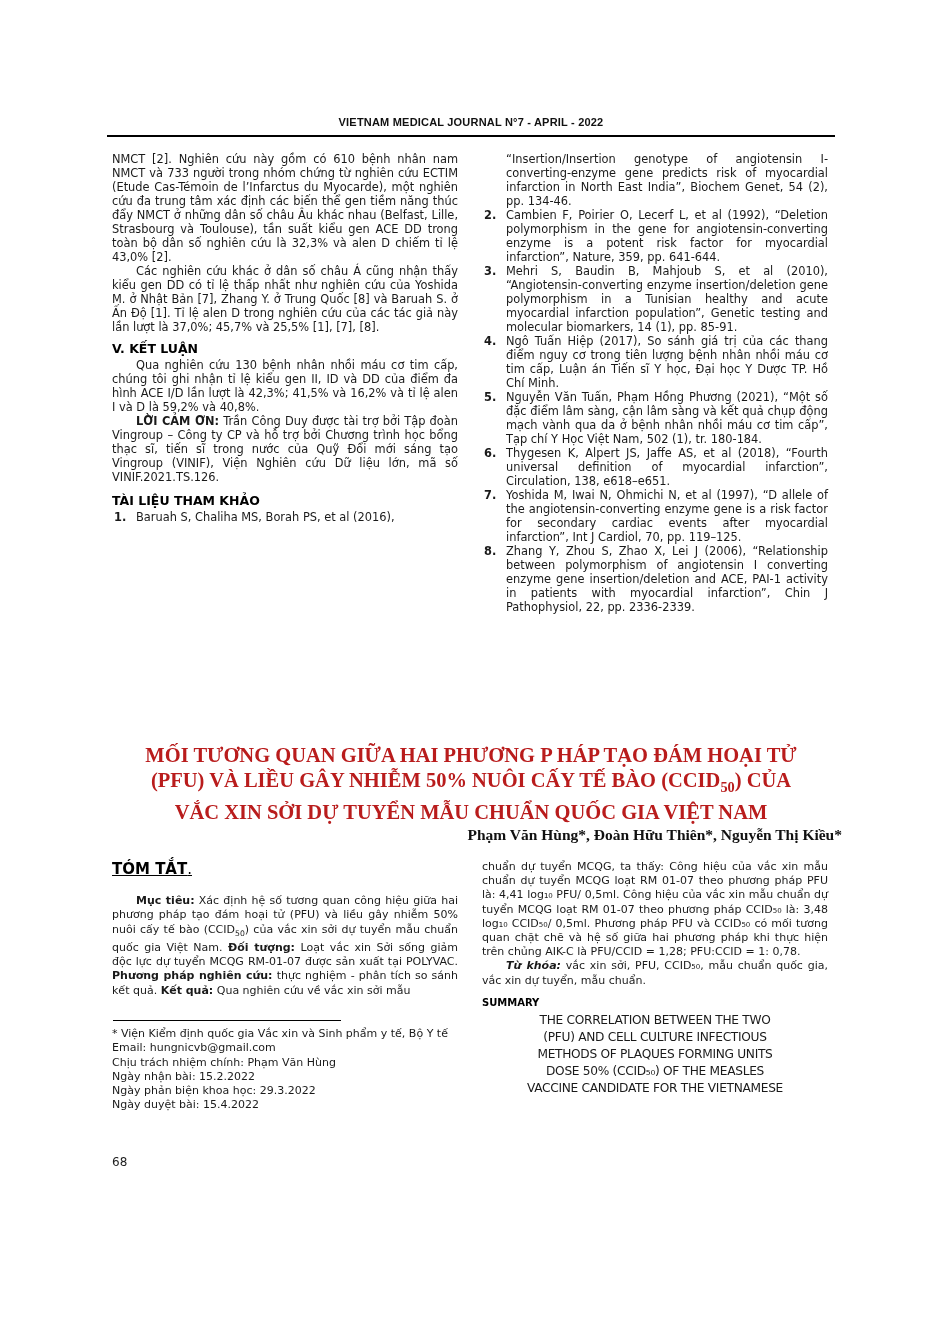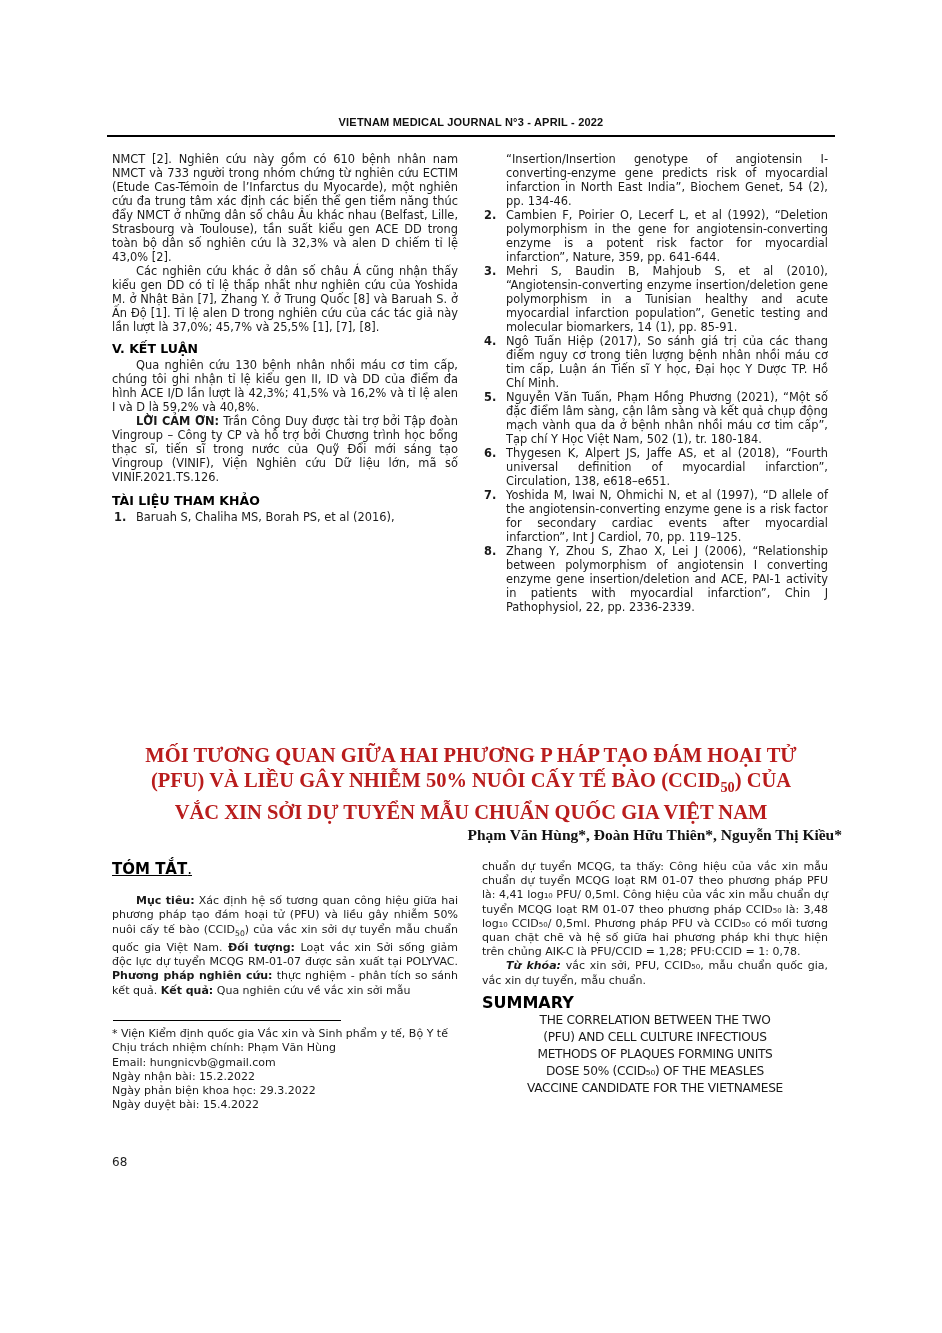--- a/index.html
+++ b/index.html
@@ -23,21 +23,21 @@
   .footnote .it { }
   .summary-title { text-align: center; font-family: "DejaVu Sans", sans-serif; font-size: 12.2px; line-height: 17px; letter-spacing: -0.3px; }
   .page-num { position: absolute; left: 112px; top: 1155px; font-family: "DejaVu Sans", sans-serif; font-size: 12px; color: #222; }
   sub { font-size: 0.7em; }
 </style>
 </head>
 <body>
 
 <div class="page">
 
-  <div class="header">VIETNAM MEDICAL JOURNAL N°3 - APRIL - 2022</div>
+  <div class="header">VIETNAM MEDICAL JOURNAL N°7 - APRIL - 2022</div>
   <div class="header-rule"></div>
 
   <div class="col" style="left:112px; top:152px; width:346px;">
     <p>NMCT [2]. Nghiên cứu này gồm có 610 bệnh nhân nam NMCT và 733 người trong nhóm chứng từ nghiên cứu ECTIM (Etude Cas-Témoin de l’Infarctus du Myocarde), một nghiên cứu đa trung tâm xác định các biến thể gen tiềm năng thúc đẩy NMCT ở những dân số châu Âu khác nhau (Belfast, Lille, Strasbourg và Toulouse), tần suất kiểu gen ACE DD trong toàn bộ dân số nghiên cứu là 32,3% và alen D chiếm tỉ lệ 43,0% [2].</p>
     <p class="indent">Các nghiên cứu khác ở dân số châu Á cũng nhận thấy kiểu gen DD có tỉ lệ thấp nhất như nghiên cứu của Yoshida M. ở Nhật Bản [7], Zhang Y. ở Trung Quốc [8] và Baruah S. ở Ấn Độ [1]. Tỉ lệ alen D trong nghiên cứu của các tác giả này lần lượt là 37,0%; 45,7% và 25,5% [1], [7], [8].</p>
     <div class="h">V. KẾT LUẬN</div>
     <p class="indent">Qua nghiên cứu 130 bệnh nhân nhồi máu cơ tim cấp, chúng tôi ghi nhận tỉ lệ kiểu gen II, ID và DD của điểm đa hình ACE I/D lần lượt là 42,3%; 41,5% và 16,2% và tỉ lệ alen I và D là 59,2% và 40,8%.</p>
     <p class="indent"><b>LỜI CẢM ƠN:</b><span> Trần Công Duy được tài trợ bởi Tập đoàn Vingroup – Công ty CP và hỗ trợ bởi Chương trình học bổng thạc sĩ, tiến sĩ trong nước của Quỹ Đổi mới sáng tạo Vingroup (VINIF), Viện Nghiên cứu Dữ liệu lớn, mã số VINIF.2021.TS.126.</span></p>
     <div class="h" style="margin-top:10px;">TÀI LIỆU THAM KHẢO</div>
     <div class="ref">
@@ -86,34 +86,34 @@
   <div class="authors">Phạm Văn Hùng*, Đoàn Hữu Thiên*, Nguyễn Thị Kiều*</div>
 
   <div class="col" style="left:112px; top:862px; width:346px; font-size:11px; line-height:14.2px;">
     <div class="h" style="margin:0 0 18px 0; font-size:15px;text-decoration:underline;"><span>TÓM TẮT</span><span style="font-weight:normal;">.</span></div>
     <p class="indent"><b>Mục tiêu:</b><span> Xác định hệ số tương quan công hiệu giữa hai phương pháp tạo đám hoại tử (PFU) và liều gây nhiễm 50% nuôi cấy tế bào (CCID</span><sub>50</sub><span>) của vắc xin sởi dự tuyển mẫu chuẩn quốc gia Việt Nam. </span><b>Đối tượng:</b><span> Loạt vắc xin Sởi sống giảm độc lực dự tuyển MCQG RM-01-07 được sản xuất tại POLYVAC. </span><b>Phương pháp nghiên cứu:</b><span> thực nghiệm - phân tích so sánh kết quả. </span><b>Kết quả:</b><span> Qua nghiên cứu về vắc xin sởi mẫu</span></p>
   </div>
 
   <div class="col" style="left:482px; top:860px; width:346px; font-size:11px; line-height:14.2px;">
     <p>chuẩn dự tuyển MCQG, ta thấy: Công hiệu của vắc xin mẫu chuẩn dự tuyển MCQG loạt RM 01-07 theo phương pháp PFU là: 4,41 log₁₀ PFU/ 0,5ml. Công hiệu của vắc xin mẫu chuẩn dự tuyển MCQG loạt RM 01-07 theo phương pháp CCID₅₀ là: 3,48 log₁₀ CCID₅₀/ 0,5ml. Phương pháp PFU và CCID₅₀ có mối tương quan chặt chẽ và hệ số giữa hai phương pháp khi thực hiện trên chủng AIK-C là PFU/CCID = 1,28; PFU:CCID = 1: 0,78.</p>
     <p class="indent"><b><i>Từ khóa:</i></b><span> vắc xin sởi, PFU, CCID₅₀, mẫu chuẩn quốc gia, vắc xin dự tuyển, mẫu chuẩn.</span></p>
-    <div class="h" style="margin-top:8px; font-size:16px;">SUMMARY</div>
+    <div class="h" style="margin-top:8px; font-size:10px;">SUMMARY</div>
     <div class="summary-title">
       <div>THE CORRELATION BETWEEN THE TWO</div>
       <div>(PFU) AND CELL CULTURE INFECTIOUS</div>
       <div>METHODS OF PLAQUES FORMING UNITS</div>
       <div>DOSE 50% (CCID₅₀) OF THE MEASLES</div>
       <div>VACCINE CANDIDATE FOR THE VIETNAMESE</div>
     </div>
   </div>
 
   <div class="fn-rule"></div>
   <div class="footnote">
     <div class="it">* Viện Kiểm định quốc gia Vắc xin và Sinh phẩm y tế, Bộ Y tế</div>
+    <div>Email: hungnicvb@gmail.com</div>
     <div>Chịu trách nhiệm chính: Phạm Văn Hùng</div>
-    <div>Email: hungnicvb@gmail.com</div>
     <div>Ngày nhận bài: 15.2.2022</div>
     <div>Ngày phản biện khoa học: 29.3.2022</div>
     <div>Ngày duyệt bài: 15.4.2022</div>
   </div>
 
   <div class="page-num">68</div>
 </div>
 
 </body></html>

